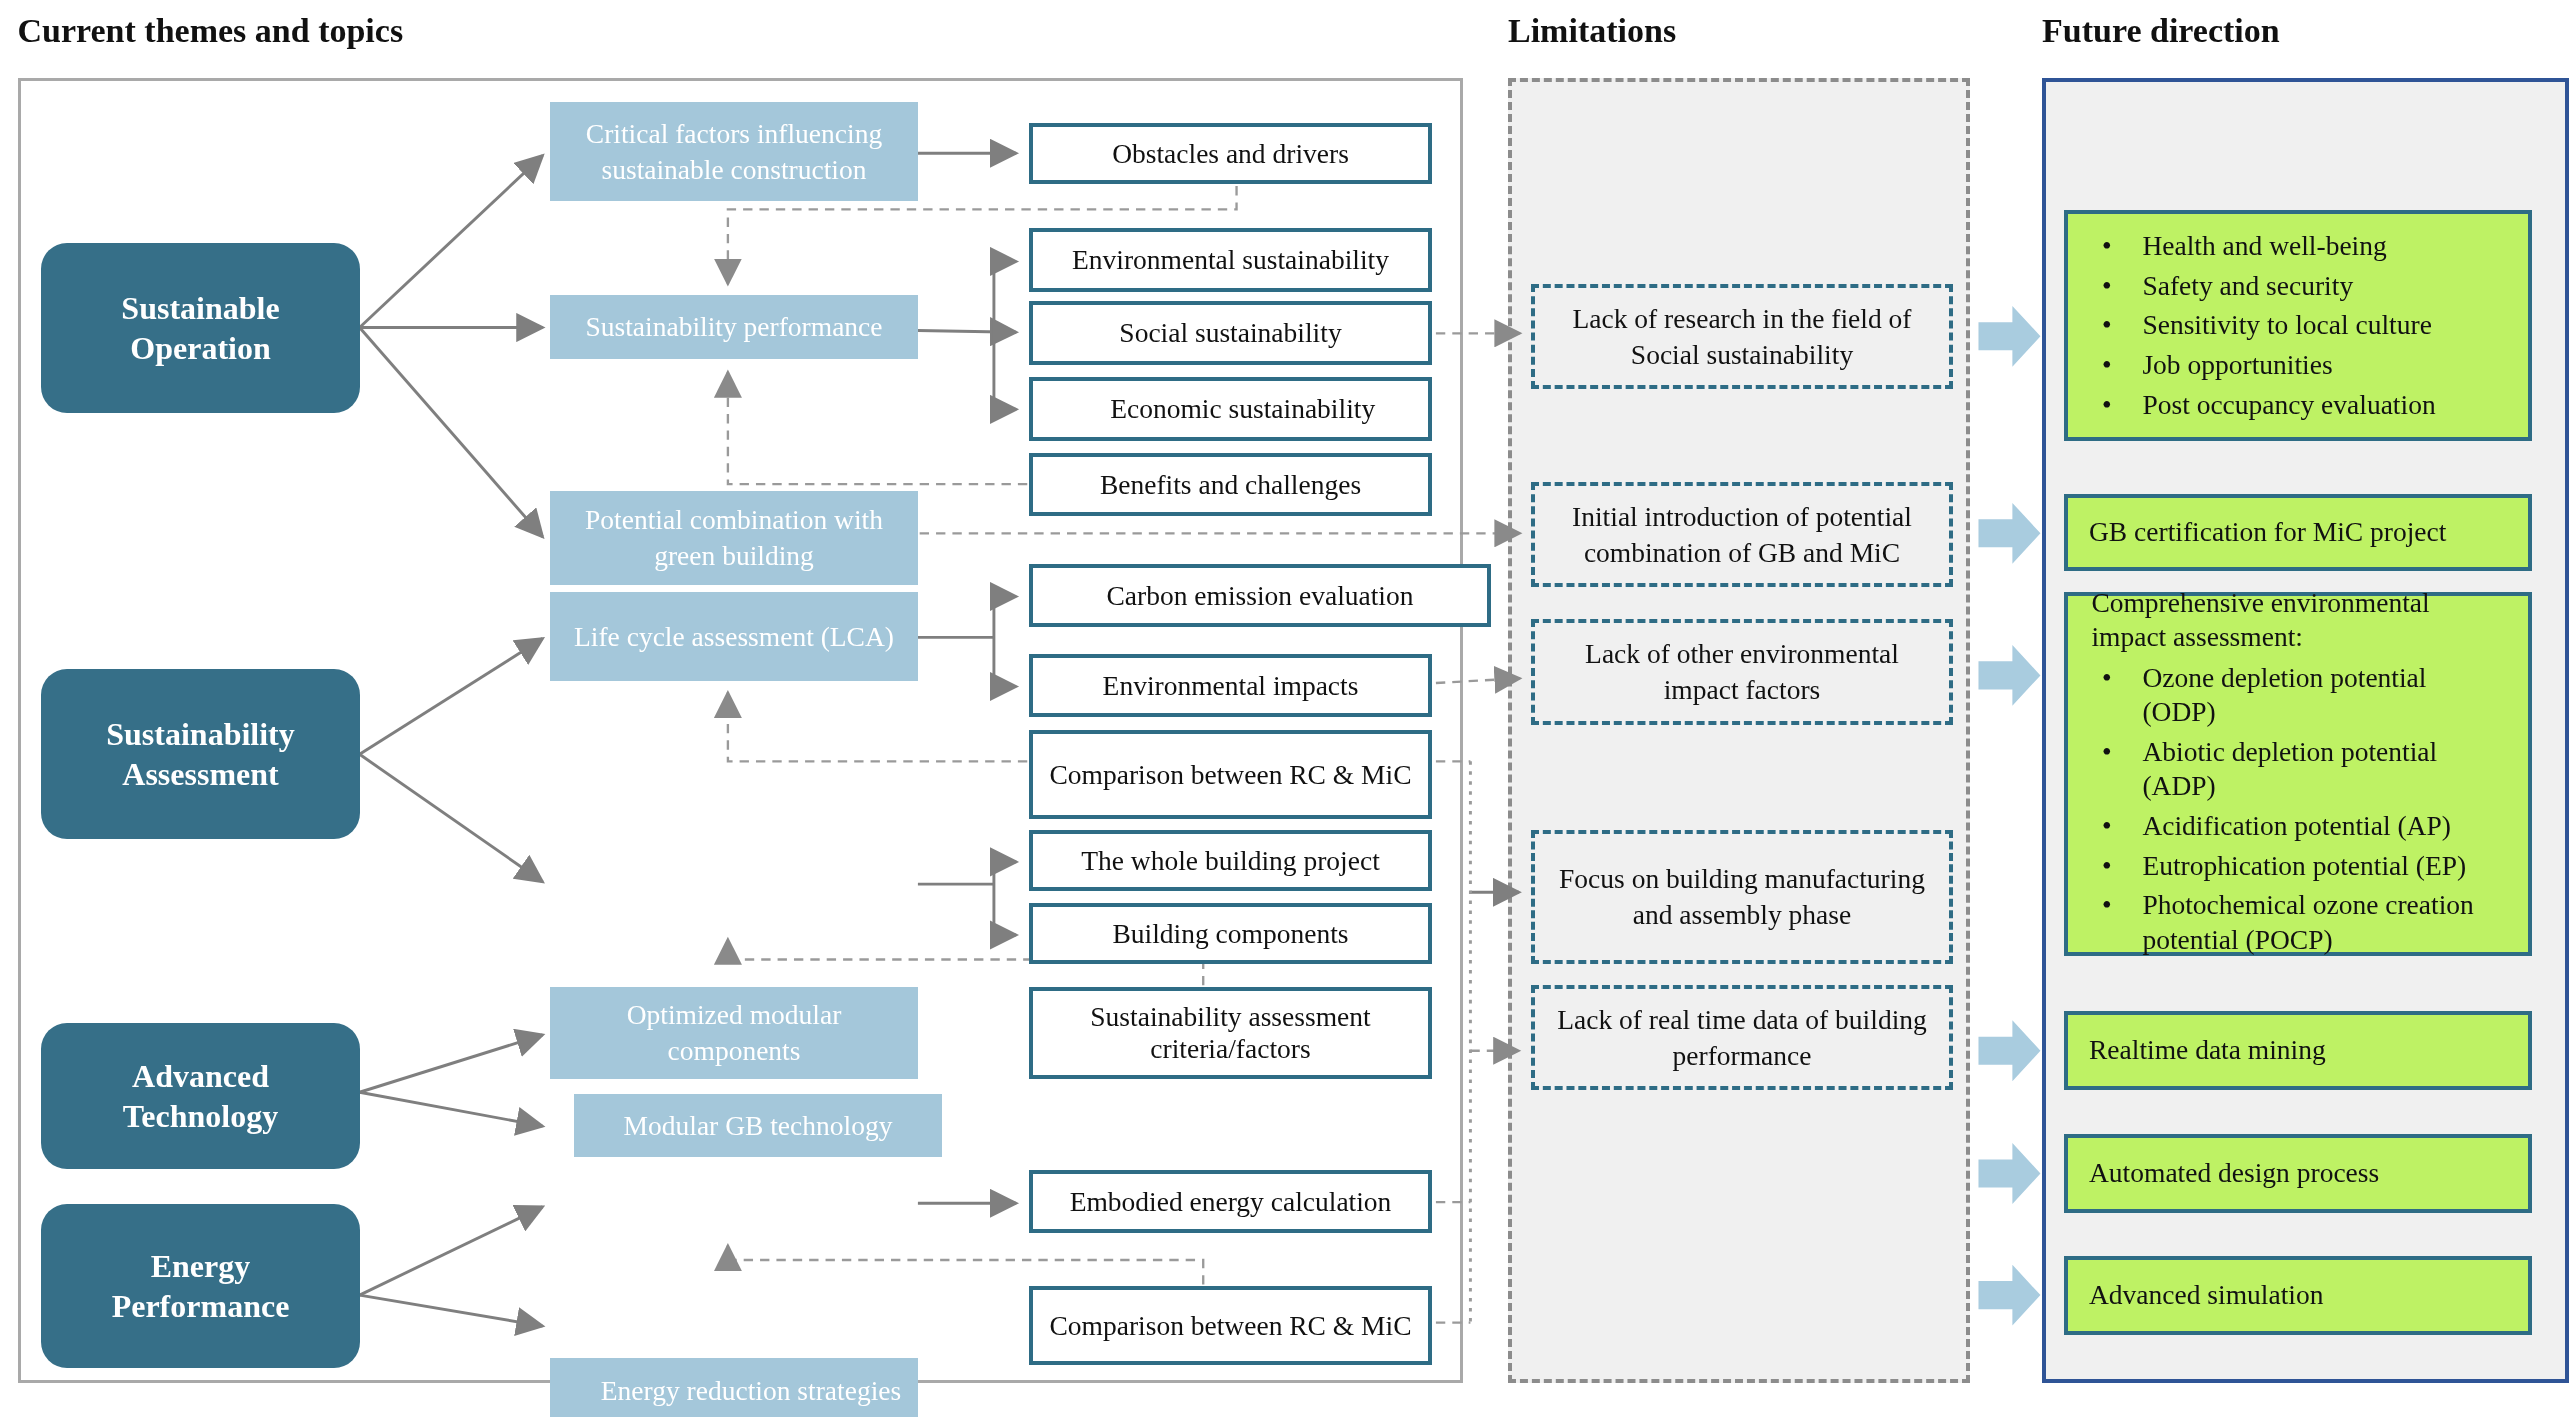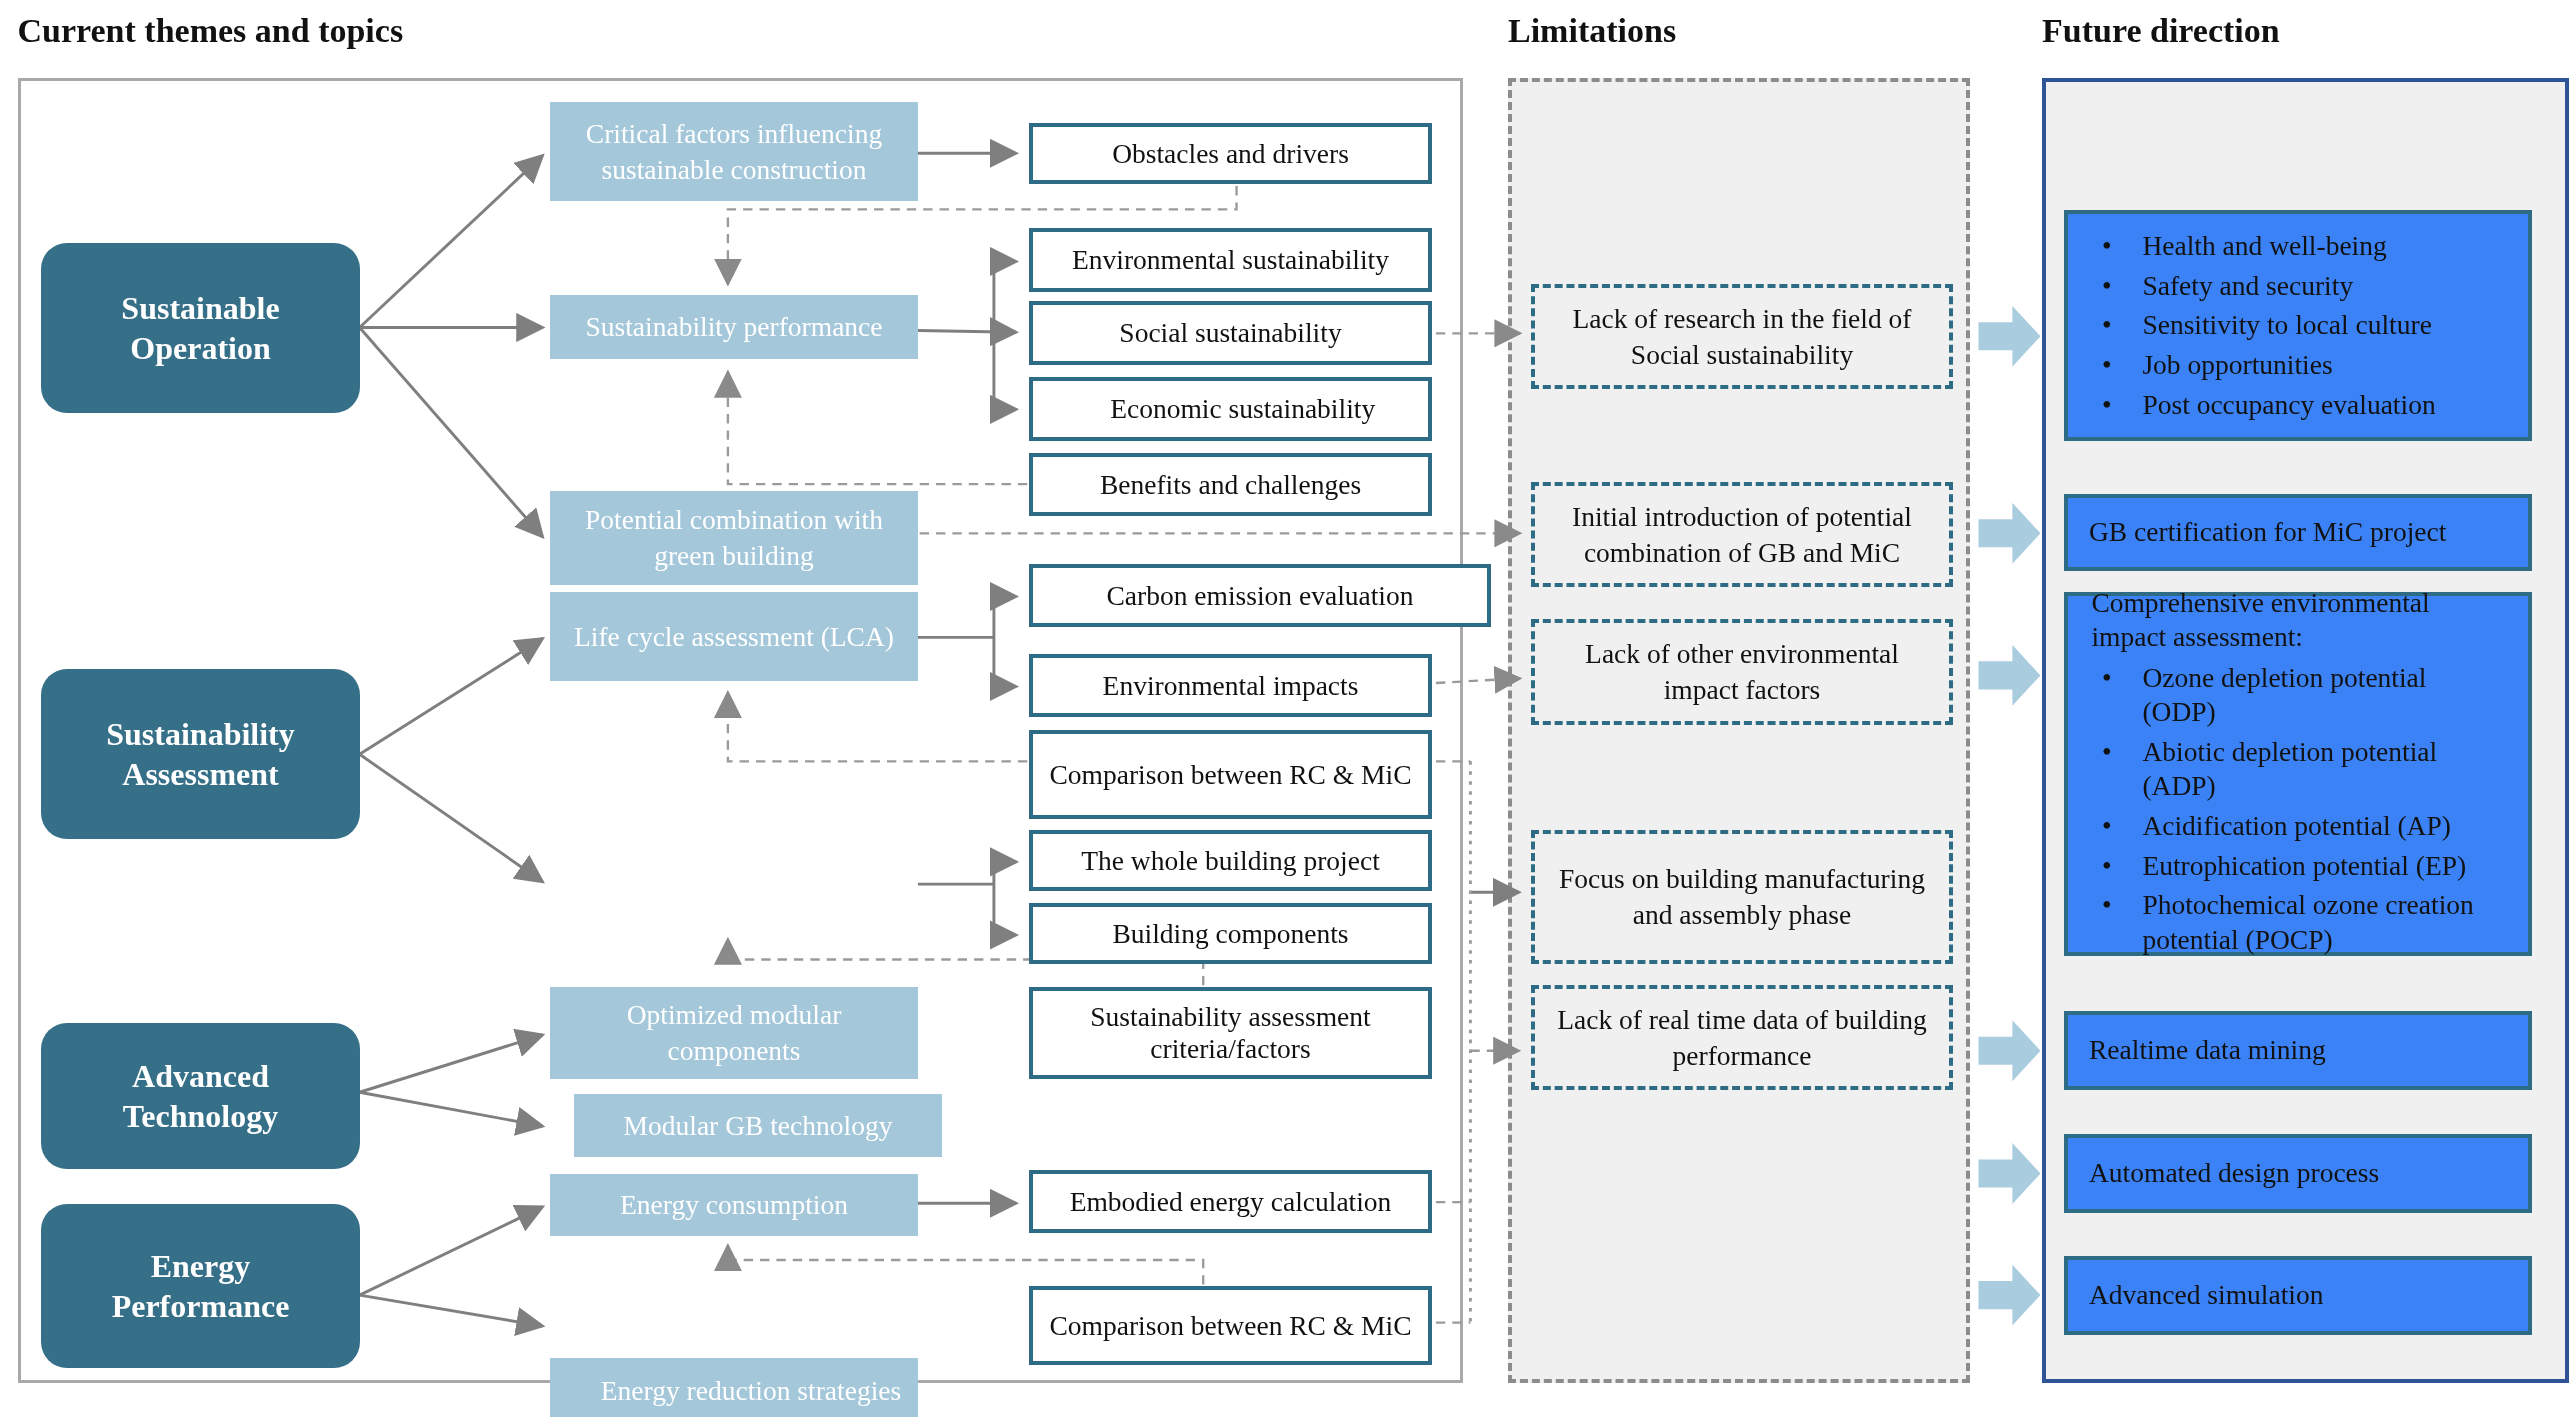--- a/index.html
+++ b/index.html
@@ -11,21 +11,21 @@
   .panel-limit{background:#f0f0f0;border:4.1px dashed #8c8c8c;}
   .panel-future{background:#f0f0f0;border:4.7px solid #2F5496;}
   svg.layer{position:absolute;left:0;top:0;z-index:1;}
   .box{z-index:2;display:flex;align-items:center;justify-content:center;text-align:center;}
   .cat{background:#366F88;border-radius:26px;color:#ffffff;font-weight:bold;
        font-size:32px;line-height:1.25;padding:0 17.5px;}
   .theme{background:#A4C7DA;color:#ffffff;font-size:27.5px;line-height:1.3;padding:0 14px;}
   .topic{background:#ffffff;border:4.1px solid #2E6C85;color:#111;font-size:27.5px;
          line-height:1.15;padding:0 11.7px;}
   .lim{border:4.7px dashed #2E6C85;color:#111;font-size:27.5px;line-height:1.3;padding:0 15px;}
-  .fut{background:#3b82f6;border:4.1px solid #2E6C85;color:#111;font-size:27.5px;line-height:1.25;}
+  .fut{background:#bef264;border:4.1px solid #2E6C85;color:#111;font-size:27.5px;line-height:1.25;}
   .fut-line{justify-content:flex-start;text-align:left;padding:0 21px;}
   .fut-list{flex-direction:column;align-items:stretch;justify-content:center;
             text-align:left;padding:11.7px 23.4px;}
   .fut-list ul{margin:0;padding:0;list-style:none;}
   .fut-list li{position:relative;padding-left:51px;margin:5.3px 0;line-height:1.25;}
   .fut-list li::before{content:"\2022";position:absolute;left:10.5px;top:0;}
   .fut-title{line-height:1.25;margin-bottom:1.2px;}
 </style>
 </head>
 <body>
@@ -130,23 +130,20 @@
     </div>
   <div class="abs box theme" style="left:550px;top:592px;width:368px;height:89px;">
       <span>Life cycle assessment (LCA)</span>
     </div>
   <div class="abs box theme" style="left:550px;top:987px;width:368px;height:92px;">
       <span>Optimized modular components</span>
     </div>
   <div class="abs box theme" style="left:574px;top:1094px;width:368px;height:63px;">
       <span>Modular GB technology</span>
     </div>
-  <div class="abs box theme" style="left:550px;top:1174px;width:368px;height:62px;">
-      <span>Energy consumption</span>
-    </div>
   <div class="abs box theme" style="left:550px;top:1358px;width:368px;height:65px;padding-left:48px;">
       <span>Energy reduction strategies</span>
     </div>
 
   <div class="abs box topic" style="left:1029px;top:123px;width:403px;height:61px;">
       <span>Obstacles and drivers</span>
     </div>
   <div class="abs box topic" style="left:1029px;top:228px;width:403px;height:64px;">
       <span>Environmental sustainability</span>
     </div>

